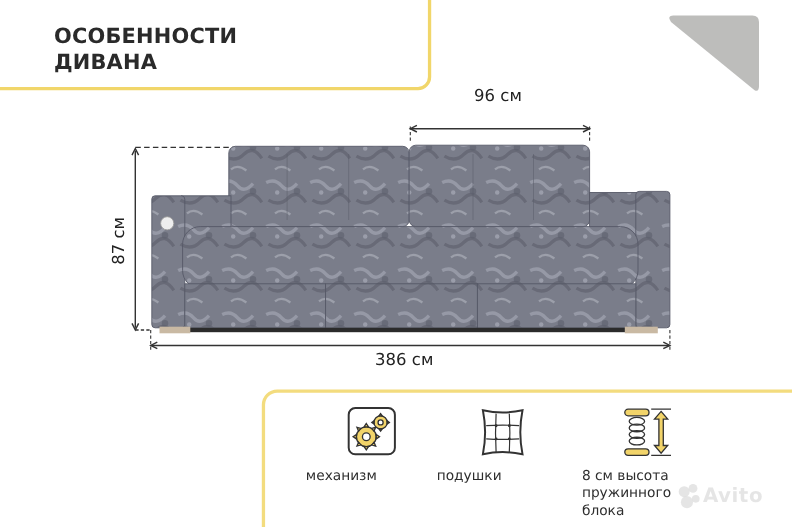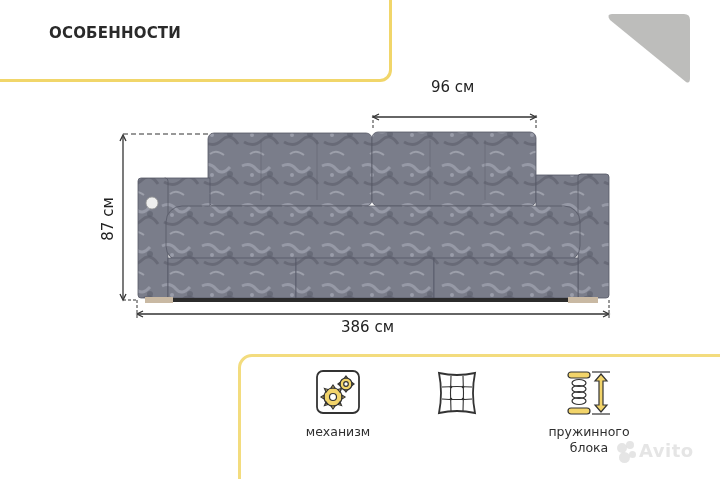--- a/index.html
+++ b/index.html
@@ -5,38 +5,38 @@
   * { box-sizing: border-box; margin: 0; padding: 0; }
   html, body { width: 720px; height: 479px; background: #ffffff; overflow: hidden; }
   body { position: relative; font-family: "DejaVu Sans", "Liberation Sans", sans-serif; color: #2b2b2b; }
 
   .title-card {
     position: absolute; left: -20px; top: -20px; width: 412px; height: 102px;
     border: 3px solid #f1d66a; border-radius: 12px; background: #fff;
   }
   .title-text {
     position: absolute; left: 49px; top: 21px;
-    font-family: "DejaVu Sans", sans-serif; font-weight: bold; font-size: 15px;
+    font-family: "DejaVu Sans", sans-serif; font-weight: bold; font-size: 19px;
     line-height: 24px; letter-spacing: 0.2px; color: #2a2a2a;
   }
 
   .corner-triangle { position: absolute; left: 606px; top: 12px; width: 86px; height: 74px; }
 
   .dim-label { position: absolute; font-family: "DejaVu Sans", sans-serif; font-size: 15px; color: #222; white-space: nowrap; }
   .dim-96 { left: 431px; top: 78px; }
   .dim-218 { left: 341px; top: 318px; }
   .dim-87 { left: 86px; top: 210px; transform: rotate(-90deg); transform-origin: center; }
 
   .sofa-svg { position: absolute; left: 0; top: 0; width: 720px; height: 479px; }
 
   .features-card {
     position: absolute; left: 238px; top: 354px; width: 500px; height: 150px;
     border: 3px solid #f3dc7e; border-radius: 14px; background: #fff;
   }
-  .feature { position: absolute; top: 370px; width: 120px; text-align: center; }
+  .feature { position: absolute; top: 370px; width: 120px; }
   .feature .icon { width: 50px; height: 46px; margin: 0 auto; display: block; }
   .feature .label {
     margin-top: 8px; font-family: "DejaVu Sans", sans-serif; font-size: 12.5px;
     line-height: 16px; color: #2e2e2e;
   }
   .f1 { left: 278px; }
   .f2 { left: 397px; }
   .f3 { left: 529px; }
 
   .watermark {
@@ -45,20 +45,21 @@
   }
   .watermark .dots { display: inline-block; width: 20px; height: 22px; position: relative; vertical-align: middle; margin-right: 2px; }
   .watermark .dots span { position: absolute; border-radius: 50%; background: rgba(220,220,220,0.75); }
 </style>
 </head>
 <body>
 
 <div class="title-card"></div>
 <div class="title-text">
   <div>ОСОБЕННОСТИ</div>
+  <div>ДИВАНА</div>
 </div>
 
 <svg class="corner-triangle" viewBox="0 0 86 74">
   <path d="M6 2 L78 2 Q84 2 84 8 L84 66 Q84 72 80 70 L4 8 Q0 2 6 2 Z" fill="#bdbdbb"></path>
 </svg>
 
 <svg class="sofa-svg" viewBox="0 0 720 479">
   <defs>
     <pattern id="velvet" width="40" height="40" patternUnits="userSpaceOnUse">
       <rect width="40" height="40" fill="#7a7d8a"></rect>
@@ -156,40 +157,42 @@
       <path d="M10 29 Q25 30 40 29"></path>
     </g>
     <g fill="#333">
         <circle cx="19" cy="17" r="1.3"></circle>
         <circle cx="31" cy="17" r="1.3"></circle>
         <circle cx="19" cy="29" r="1.3"></circle>
         <circle cx="31" cy="29" r="1.3"></circle>
       </g>
   </svg>
   <div class="label">
+    <div>подушки</div>
   </div>
 </div>
 
 <div class="feature f3">
   <svg class="icon" viewBox="0 0 50 46">
     <rect x="4" y="2" width="22" height="6" rx="3" fill="#f2d46a" stroke="#333" stroke-width="1.2"></rect>
     <rect x="4" y="38" width="22" height="6" rx="3" fill="#f2d46a" stroke="#333" stroke-width="1.2"></rect>
     <g fill="none" stroke="#333" stroke-width="1.2">
       <ellipse cx="15" cy="13" rx="7" ry="3.5"></ellipse>
       <ellipse cx="15" cy="19" rx="7" ry="3.5"></ellipse>
       <ellipse cx="15" cy="25" rx="7" ry="3.5"></ellipse>
       <ellipse cx="15" cy="31" rx="7" ry="3.5"></ellipse>
       <line x1="28" y1="2" x2="46" y2="2"></line>
       <line x1="28" y1="44" x2="46" y2="44"></line>
     </g>
     <g fill="#f2d46a" stroke="#333" stroke-width="1.2">
       <path d="M37 4 L43 11 L39 11 L39 35 L43 35 L37 42 L31 35 L35 35 L35 11 L31 11 Z"></path>
     </g>
   </svg>
   <div class="label">
+    <div>8 см высота</div>
     <div>пружинного</div>
     <div>блока</div>
   </div>
 </div>
 
 <div class="watermark">
   <span class="dots">
     <span style="left:0;top:2px;width:10px;height:10px;"></span>
     <span style="left:9px;top:0;width:8px;height:8px;"></span>
     <span style="left:2px;top:11px;width:11px;height:11px;"></span>

